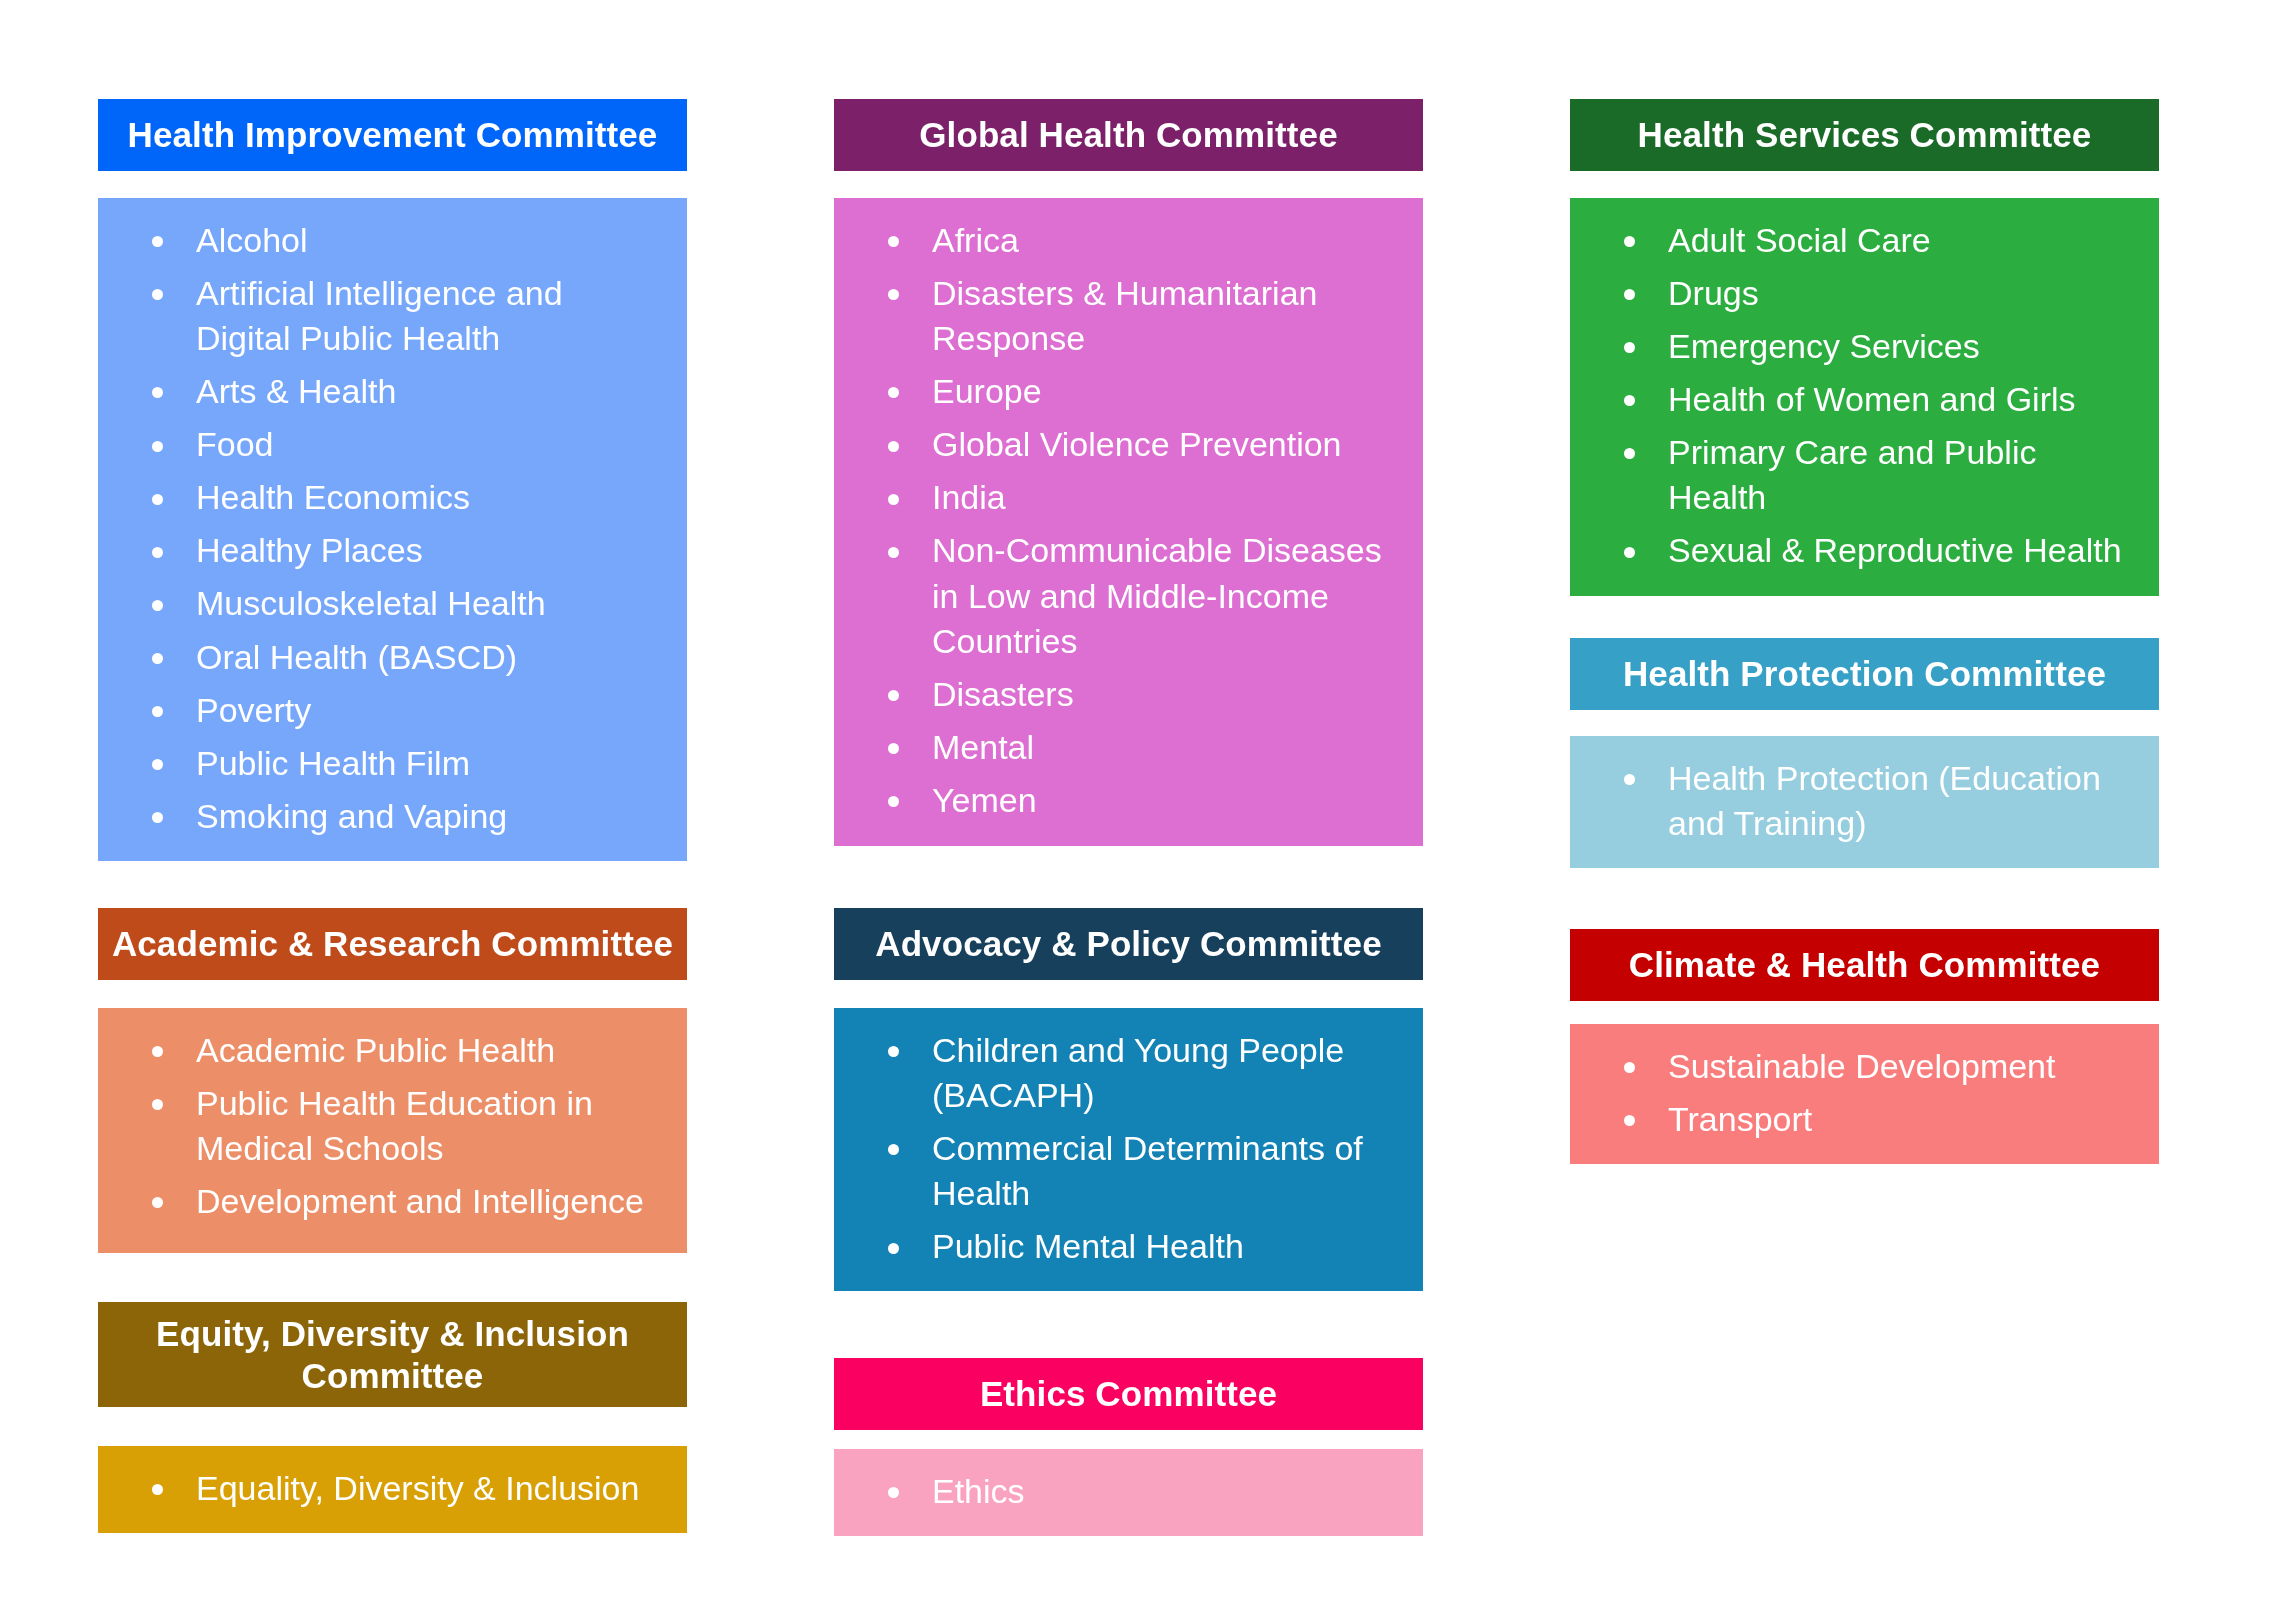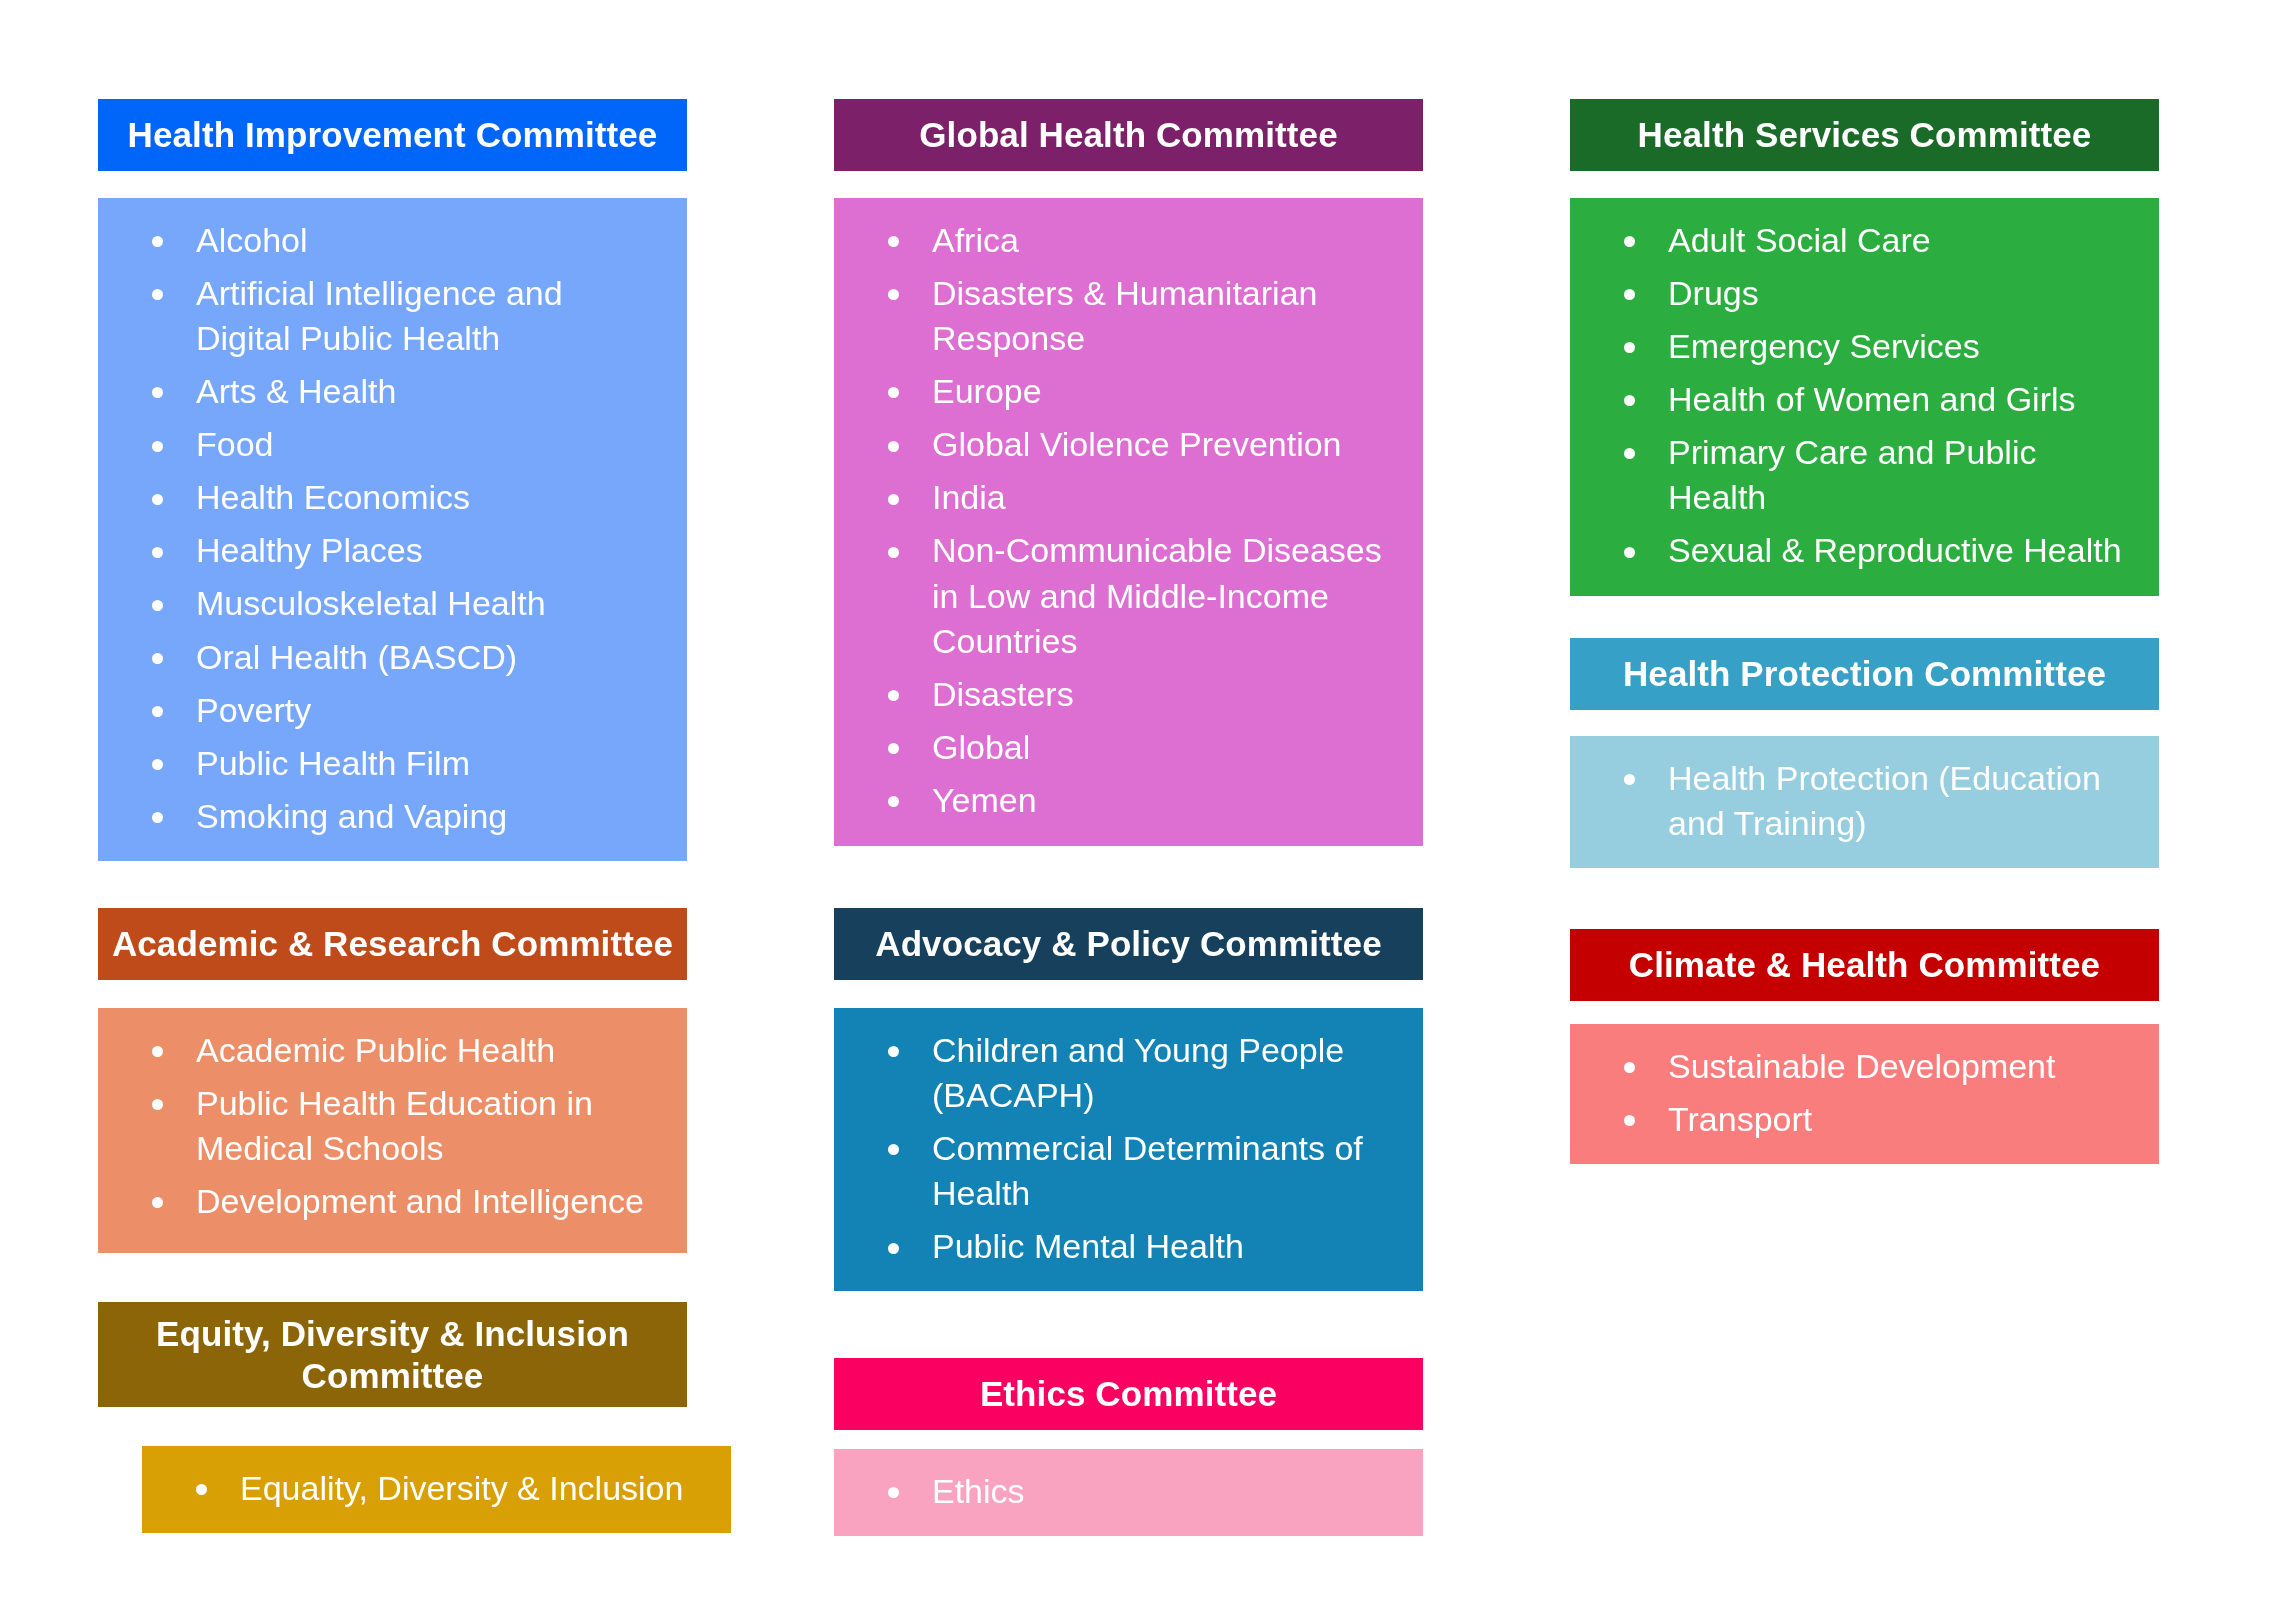--- a/index.html
+++ b/index.html
@@ -105,41 +105,41 @@
         <ul class="topics">
           <li><span class="bullet"></span><span>Academic Public Health</span></li>
           <li><span class="bullet"></span><span>Public Health Education in Medical Schools</span></li>
           <li><span class="bullet"></span><span>Development and Intelligence</span></li>
         </ul>
       </div>
     </div>
     <div class="group" style="left: 98px; top: 1302px; width: 589px; height: 105px;">
       <div class="cmt-header" style="height: 100%; background: rgb(139, 101, 8);">Equity, Diversity &amp; Inclusion Committee</div>
     </div>
-    <div class="group" style="left: 98px; top: 1446px; width: 589px; min-height: 80px; margin-left: 44px;">
+    <div class="group" style="left: 98px; top: 1446px; width: 589px; min-height: 80px;">
       <div class="cmt-body" style="background: rgb(217, 160, 5); min-height: 80px;">
         <ul class="topics">
           <li><span class="bullet"></span><span>Equality, Diversity &amp; Inclusion</span></li>
         </ul>
       </div>
     </div>
     <div class="group" style="left: 834px; top: 99px; width: 589px; height: 72px;">
       <div class="cmt-header" style="height: 100%; background: rgb(123, 32, 105);">Global Health Committee</div>
     </div>
     <div class="group" style="left: 834px; top: 198px; width: 589px; min-height: 648px;">
       <div class="cmt-body" style="background: rgb(220, 111, 209); min-height: 648px;">
         <ul class="topics">
           <li><span class="bullet"></span><span>Africa</span></li>
           <li><span class="bullet"></span><span>Disasters &amp; Humanitarian Response</span></li>
           <li><span class="bullet"></span><span>Europe</span></li>
           <li><span class="bullet"></span><span>Global Violence Prevention</span></li>
           <li><span class="bullet"></span><span>India</span></li>
           <li><span class="bullet"></span><span>Non-Communicable Diseases in Low and Middle-Income Countries</span></li>
           <li><span class="bullet"></span><span>Disasters</span></li>
-          <li><span class="bullet"></span><span>Global</span></li>
+          <li><span class="bullet"></span><span>Mental</span></li>
           <li><span class="bullet"></span><span>Yemen</span></li>
         </ul>
       </div>
     </div>
     <div class="group" style="left: 834px; top: 908px; width: 589px; height: 72px;">
       <div class="cmt-header" style="height: 100%; background: rgb(23, 64, 92);">Advocacy &amp; Policy Committee</div>
     </div>
     <div class="group" style="left: 834px; top: 1008px; width: 589px; min-height: 267px;">
       <div class="cmt-body" style="background: rgb(19, 130, 180); min-height: 267px;">
         <ul class="topics">

